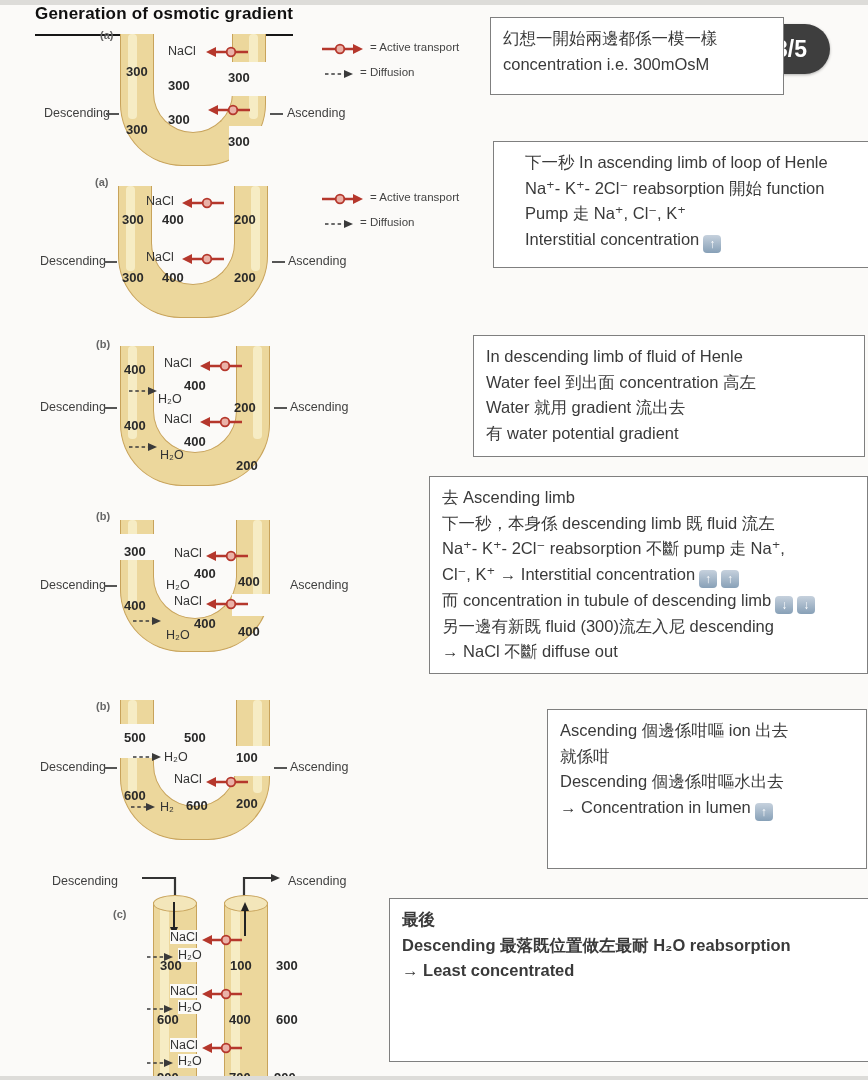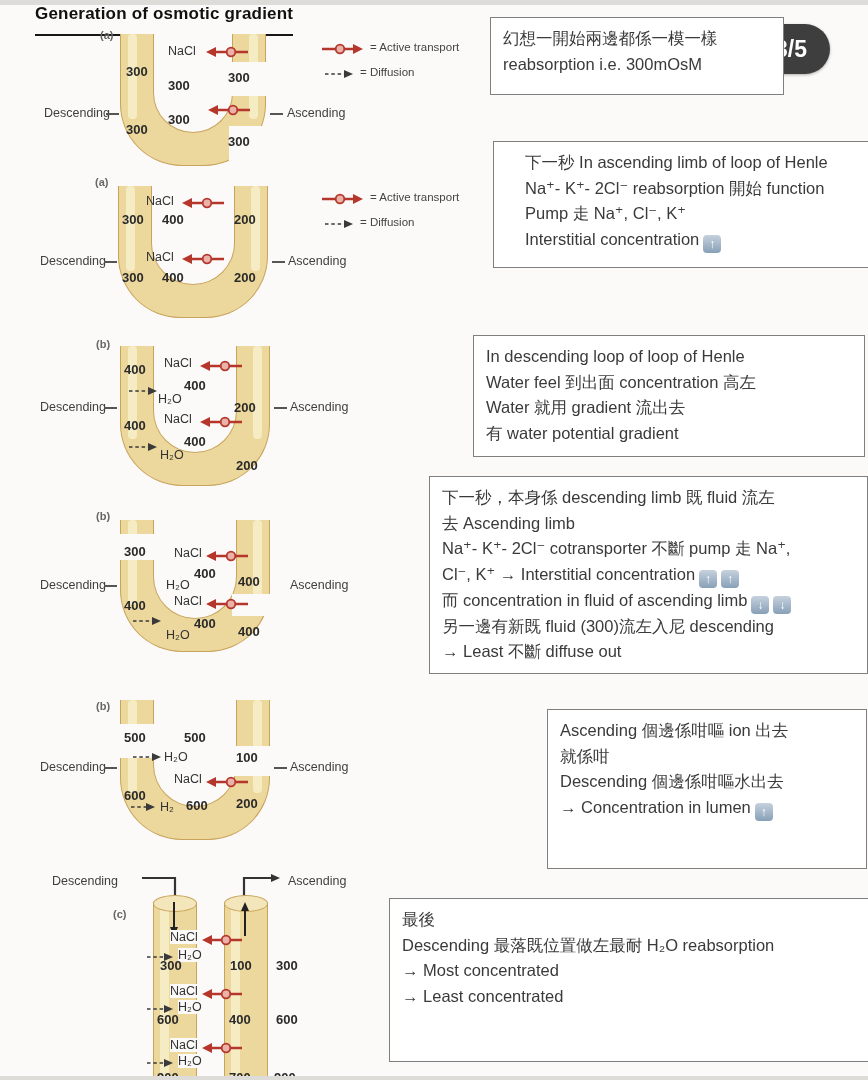--- a/index.html
+++ b/index.html
@@ -299,55 +299,54 @@
       <line x1="1" y1="5" x2="19" y2="5" stroke="#3a3a3a" stroke-width="1.6" stroke-dasharray="3.5 2.8"></line>
       <path d="M18 1 L27 5 L18 9 Z" fill="#3a3a3a"></path>
     </svg>
   <div class="chem" style="left:178px;top:1054px;background:#fbfaf8;">H₂O</div>
   <div class="num" style="left:157px;top:1070px;">900</div>
   <div class="num" style="left:229px;top:1070px;">700</div>
   <div class="num" style="left:274px;top:1070px;">900</div>
 
   <div class="box" style="left:490px;top:17px;width:268px;height:60px;">
     <div class="tline"><span>幻想一開始兩邊都係一模一樣</span></div>
-    <div class="tline"><span>reabsorption i.e. 300mOsM</span></div>
+    <div class="tline"><span>concentration i.e. 300mOsM</span></div>
   </div>
 
   <div class="box" style="left:493px;top:141px;width:348px;height:109px;padding-left:31px;">
     <div class="tline"><span>下一秒  In ascending limb of loop of Henle</span></div>
     <div class="tline"><span>Na⁺- K⁺- 2Cl⁻ reabsorption 開始 function</span></div>
     <div class="tline"><span>Pump 走  Na⁺, Cl⁻, K⁺</span></div>
     <div class="tline"><span>Interstitial concentration</span><span class="ud">↑</span></div>
   </div>
 
   <div class="box" style="left:473px;top:335px;width:366px;height:104px;">
-    <div class="tline"><span>In descending loop of loop of Henle</span></div>
+    <div class="tline"><span>In descending limb of fluid of Henle</span></div>
     <div class="tline"><span>Water feel 到出面 concentration 高左</span></div>
     <div class="tline"><span>Water 就用 gradient 流出去</span></div>
     <div class="tline"><span>有 water potential gradient</span></div>
   </div>
 
   <div class="box" style="left:429px;top:476px;width:413px;height:180px;">
+    <div class="tline"><span>去 Ascending limb</span></div>
     <div class="tline"><span>下一秒，本身係 descending limb 既 fluid 流左</span></div>
-    <div class="tline"><span>去 Ascending limb</span></div>
-    <div class="tline"><span>Na⁺- K⁺- 2Cl⁻ cotransporter 不斷 pump 走 Na⁺,</span></div>
+    <div class="tline"><span>Na⁺- K⁺- 2Cl⁻ reabsorption 不斷 pump 走 Na⁺,</span></div>
     <div class="tline"><span>Cl⁻, K⁺ → Interstitial concentration</span><span class="ud">↑</span><span class="ud">↑</span></div>
-    <div class="tline"><span>而 concentration in fluid of ascending limb</span><span class="ud">↓</span><span class="ud">↓</span></div>
+    <div class="tline"><span>而 concentration in tubule of descending limb</span><span class="ud">↓</span><span class="ud">↓</span></div>
     <div class="tline"><span>另一邊有新既 fluid (300)流左入尼 descending</span></div>
-    <div class="tline"><span>→ Least 不斷 diffuse out</span></div>
+    <div class="tline"><span>→ NaCl 不斷 diffuse out</span></div>
   </div>
 
   <div class="box" style="left:547px;top:709px;width:294px;height:142px;">
     <div class="tline"><span>Ascending 個邊係咁嘔 ion 出去</span></div>
     <div class="tline"><span>就係咁</span></div>
     <div class="tline"><span>Descending 個邊係咁嘔水出去</span></div>
     <div class="tline"><span>→ Concentration in lumen</span><span class="ud">↑</span></div>
   </div>
 
-  <div class="box" style="left:389px;top:898px;width:454px;height:146px;">
+  <div class="box" style="left:389px;top:898px;width:454px;height:146px;font-weight:bold;">
     <div class="tline"><span>最後</span></div>
     <div class="tline"><span>Descending 最落既位置做左最耐 H₂O reabsorption</span></div>
-    <div class="tline"><span>→ Most concentrated</span></div>
     <div class="tline"><span>→ Least concentrated</span></div>
   </div>
 
   <div class="edge" style="top:1076px;"></div>
 </div>
 
 </body></html>

